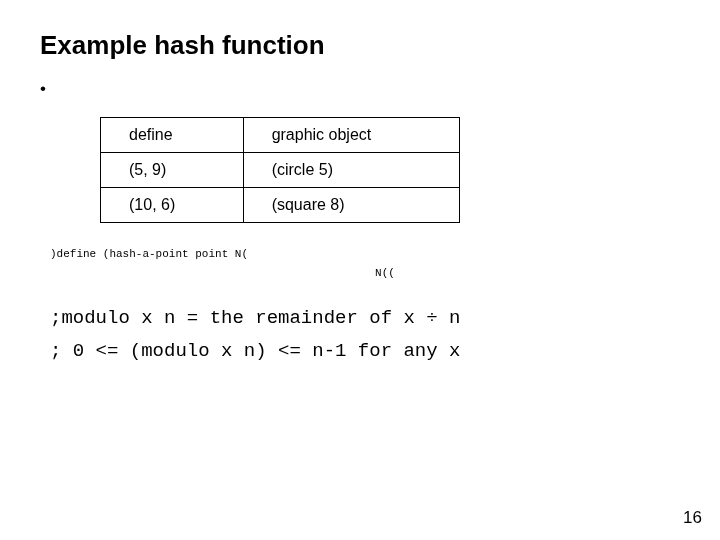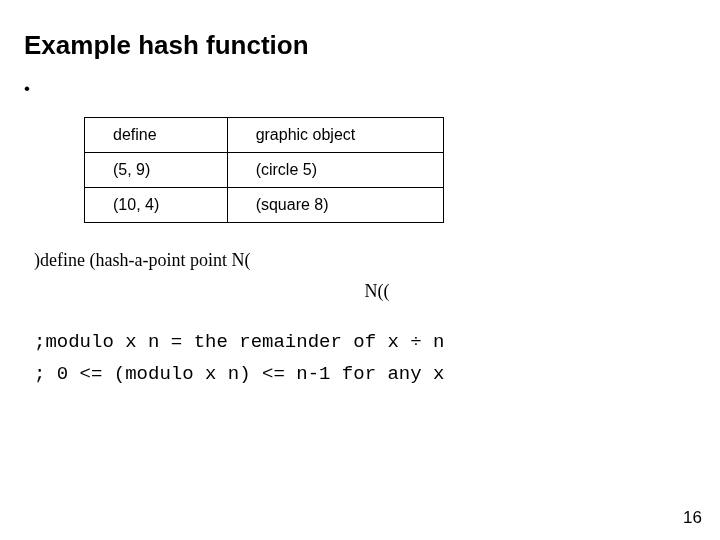--- a/index.html
+++ b/index.html
@@ -12,21 +12,21 @@
       width: 720px;
       height: 540px;
       background: #ffffff;
       font-family: Arial, Helvetica, sans-serif;
       overflow: hidden;
     }
 
     .slide {
       width: 720px;
       height: 540px;
-      padding: 30px 40px 20px 24px;
+      padding: 30px 40px 20px 40px;
       position: relative;
     }
 
     .title {
       font-size: 26px;
       font-weight: bold;
       color: #000000;
       margin-bottom: 18px;
     }
 
@@ -64,22 +64,22 @@
     table th {
       font-weight: normal;
       background: #ffffff;
     }
 
     table td {
       font-weight: normal;
     }
 
     .code-block {
-      font-family: Liberation Serif, serif;
-      font-size: 18px;
+      font-family: Liberation Mono, monospace;
+      font-size: 11px;
       color: #000000;
       margin-bottom: 20px;
       line-height: 1.7;
       margin-left: 10px;
     }
 
     .comment-block {
       font-family: 'Courier New', Courier, monospace;
       font-size: 19px;
       color: #000000;
@@ -113,21 +113,21 @@
           <th>define</th>
           <th>graphic object</th>
         </tr>
       </thead>
       <tbody>
         <tr>
           <td>(5, 9)</td>
           <td>(circle 5)</td>
         </tr>
         <tr>
-          <td>(10, 4)</td>
+          <td>(10, 6)</td>
           <td>(square 8)</td>
         </tr>
       </tbody>
     </table>
   </div>
 
   <div class="code-block">
     <div>)define  (hash-a-point  point  N(</div>
     <div style="text-align: center; margin-left: 40px;">N((</div>
   </div>

